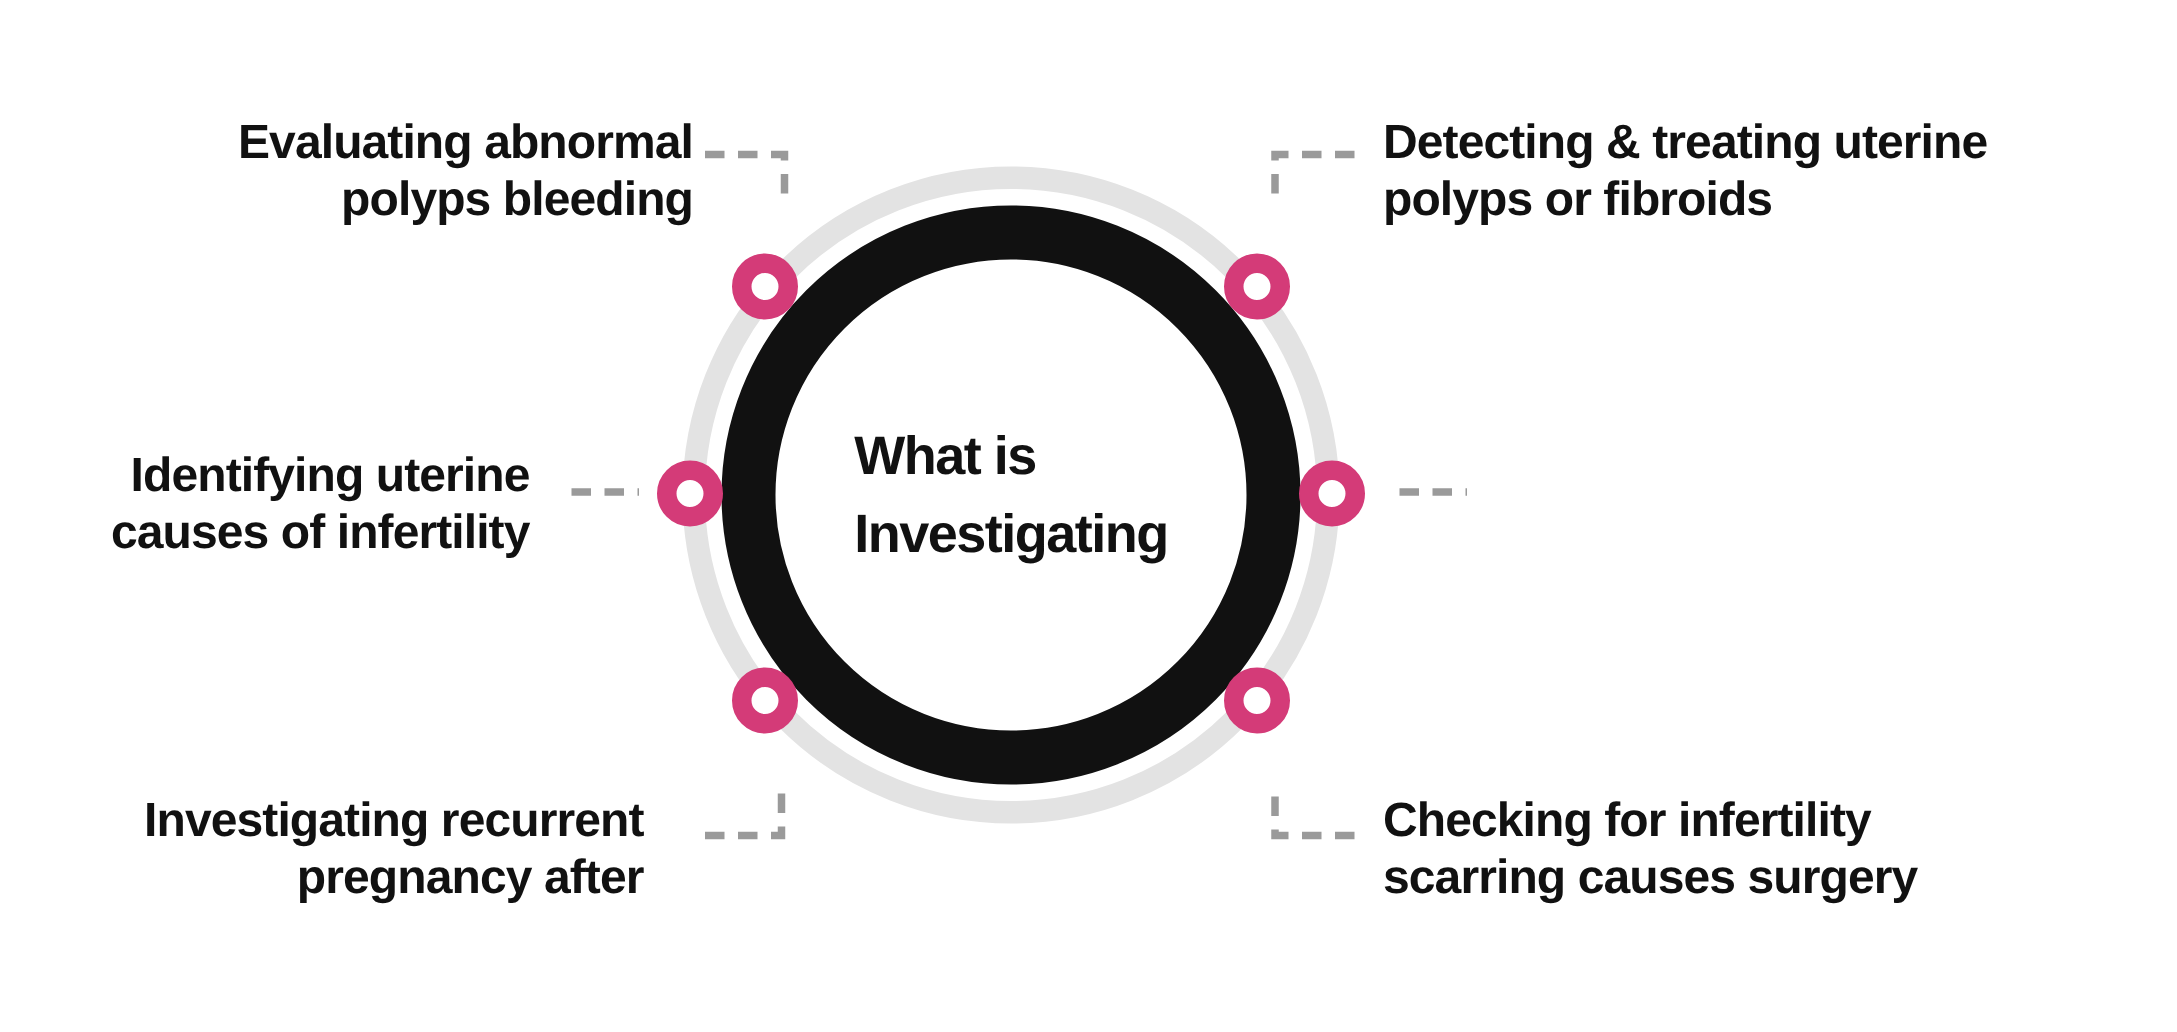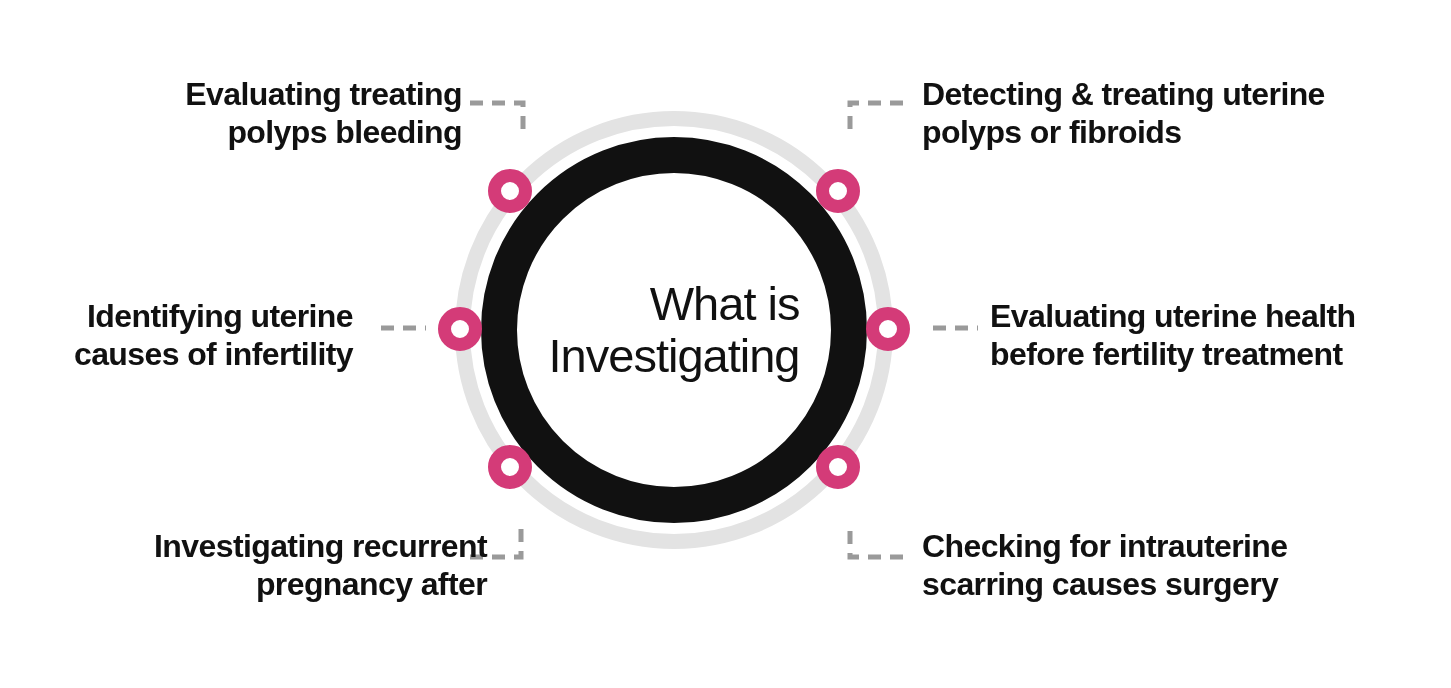--- a/index.html
+++ b/index.html
@@ -20,21 +20,21 @@
   .gray-ring{
     position:absolute;left:455px;top:111px;width:438px;height:438px;
     border:15px solid var(--ring-gray);border-radius:50%;background:transparent;
   }
   .black-ring{
     position:absolute;left:481px;top:137px;width:386px;height:386px;
     border:36px solid var(--ink);border-radius:50%;background:#fff;
     display:flex;align-items:center;justify-content:center;
   }
   .title{
-    text-align:right;font-weight:normal;font-size:47px;line-height:52px;
+    text-align:left;font-weight:bold;font-size:36px;line-height:52px;
     letter-spacing:-1px;color:var(--ink);
   }
   .title span{display:block;}
   .dot{
     position:absolute;width:44px;height:44px;border-radius:50%;
     background:#fff;border:13px solid var(--pink);
   }
   .dot-tl{left:488px;top:169px;}
   .dot-tr{left:816px;top:169px;}
   .dot-l {left:438px;top:307px;}
@@ -44,21 +44,21 @@
   .label{
     position:absolute;font-weight:bold;font-size:32px;line-height:38px;
     letter-spacing:-0.6px;white-space:nowrap;color:var(--ink);
   }
   .label div{white-space:nowrap;}
   .align-right{text-align:right;}
   .label-tl{right:989px;top:75px;}
   .label-tr{left:922px;top:75px;}
   .label-l {right:1098px;top:297px;}
   .label-r {left:990px;top:297px;}
-  .label-bl{right:964px;top:527px;}
+  .label-bl{right:1022px;top:527px;}
   .label-br{left:922px;top:527px;}
 </style>
 </head>
 <body>
 
 <div class="canvas">
 
   <svg class="connectors" viewBox="0 0 1451 688" xmlns="http://www.w3.org/2000/svg">
     <path d="M 470 103 H 523 V 138"></path>
     <path d="M 903 103 H 850 V 138"></path>
@@ -78,42 +78,38 @@
   </div>
 
   <div class="dot dot-tl"></div>
   <div class="dot dot-tr"></div>
   <div class="dot dot-l"></div>
   <div class="dot dot-r"></div>
   <div class="dot dot-bl"></div>
   <div class="dot dot-br"></div>
 
   <div class="label label-tl align-right">
-    <div>Evaluating treating</div>
+    <div>Evaluating abnormal</div>
     <div>polyps bleeding</div>
   </div>
 
   <div class="label label-l align-right">
     <div>Identifying uterine</div>
     <div>causes of infertility</div>
   </div>
 
   <div class="label label-tr">
     <div>Detecting &amp; treating uterine</div>
     <div>polyps or fibroids</div>
   </div>
 
-  <div class="label label-r">
-    <div>Evaluating uterine health</div>
-    <div>before fertility treatment</div>
-  </div>
 
   <div class="label label-bl align-right">
     <div>Investigating recurrent</div>
     <div>pregnancy after</div>
   </div>
 
   <div class="label label-br">
-    <div>Checking for intrauterine</div>
+    <div>Checking for infertility</div>
     <div>scarring causes surgery</div>
   </div>
 
 </div>
 
 </body></html>

